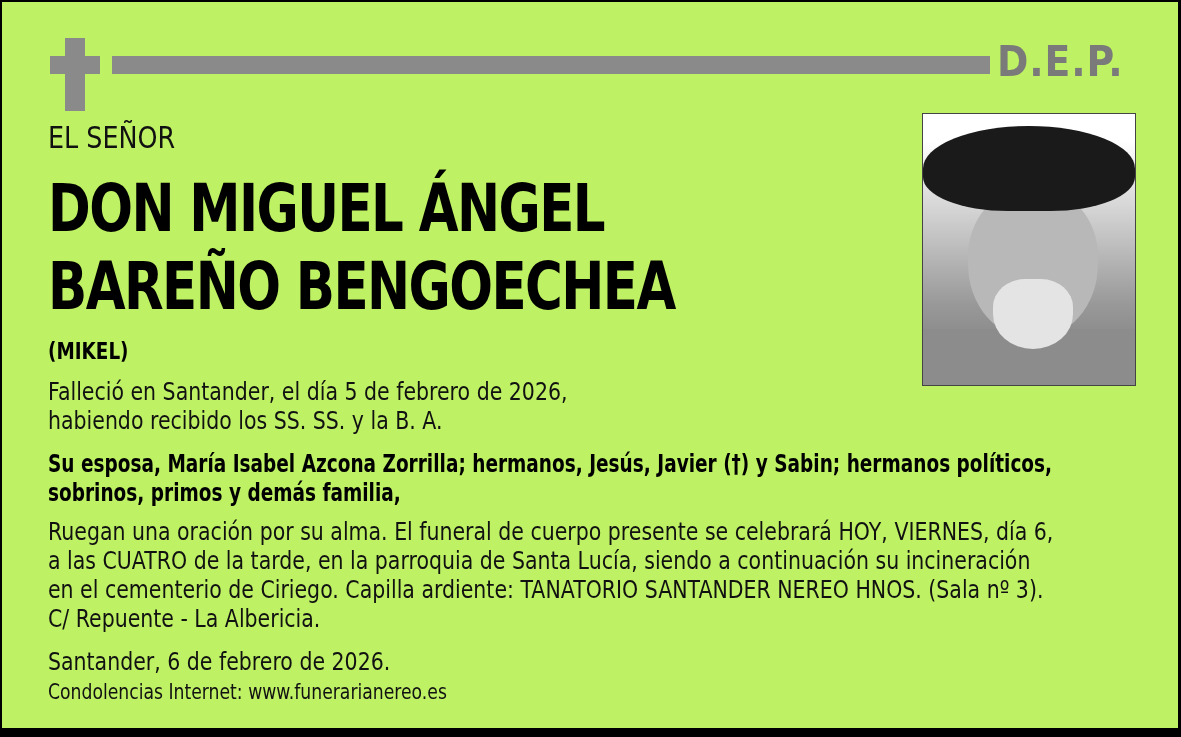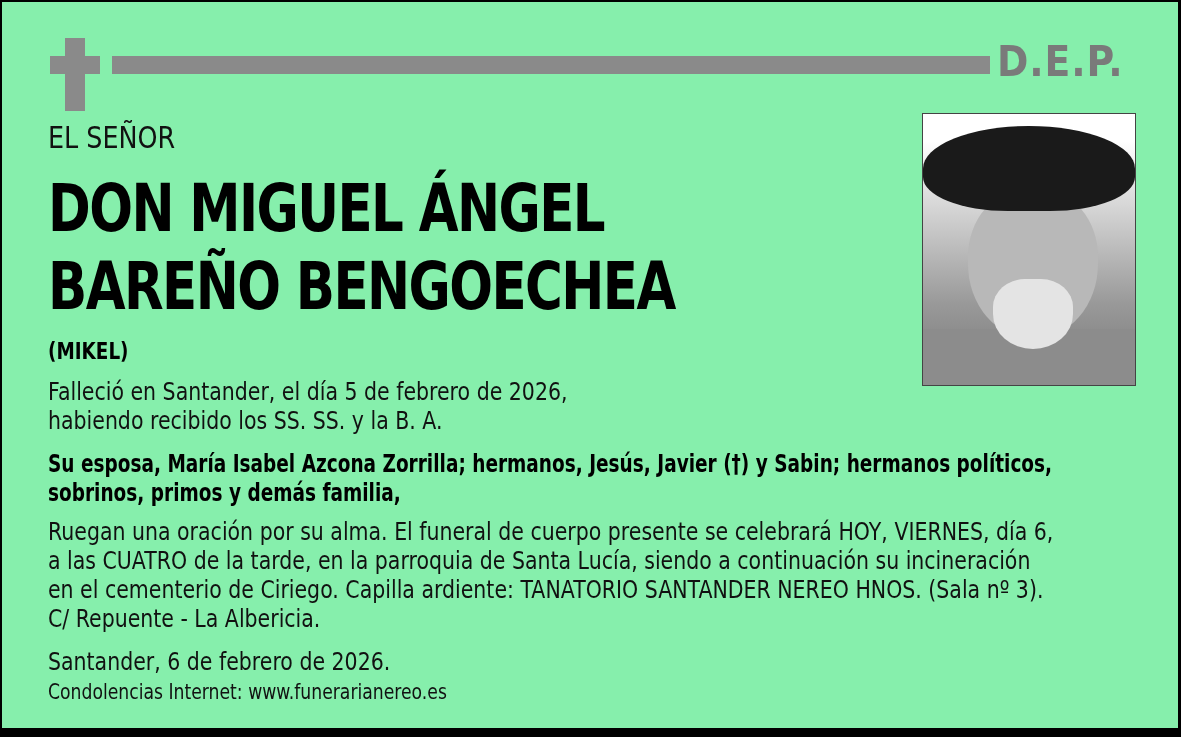--- a/index.html
+++ b/index.html
@@ -1,17 +1,17 @@
 <!DOCTYPE html>
 <html><head>
 <meta charset="utf-8">
 <style>
   html, body { margin:0; padding:0; }
   body { width:1181px; height:737px; background:#000; position:relative; overflow:hidden; font-family:"Liberation Sans", sans-serif; }
-  .card { position:absolute; left:2px; top:2px; width:1176px; height:726px; background:#86efac; }
+  .card { position:absolute; left:2px; top:2px; width:1176px; height:726px; background:#bef264; }
   .cross-v { position:absolute; left:63px; top:36px; width:20px; height:73px; background:#8a8a8a; }
   .cross-h { position:absolute; left:48px; top:54px; width:50px; height:18px; background:#8a8a8a; }
   .rule { position:absolute; left:110px; top:54px; width:878px; height:18px; background:#8a8a8a; }
   .dep { position:absolute; left:995px; top:38px; font-size:42px; font-weight:bold; color:#7a7a7a; letter-spacing:1px; line-height:44px; font-family:"DejaVu Sans", sans-serif; transform:scaleX(0.9); transform-origin:left; }
   .senor { position:absolute; left:46px; top:117px; font-size:31px; color:#111; line-height:36px; font-family:"DejaVu Sans", sans-serif; transform:scaleX(0.82); transform-origin:left; }
   .name { position:absolute; left:46px; top:168px; font-size:66px; font-weight:bold; color:#000; line-height:78px; font-family:"DejaVu Sans", sans-serif; transform:scaleX(0.78); transform-origin:left; letter-spacing:-2px; white-space:nowrap; }
   .nick { position:absolute; left:46px; top:335px; font-size:23px; font-weight:bold; color:#000; line-height:28px; font-family:"DejaVu Sans", sans-serif; transform:scaleX(0.8); transform-origin:left; }
   .photo { position:absolute; left:920px; top:111px; width:212px; height:271px; border:1px solid #444; background:linear-gradient(180deg,#fff 0%,#fff 10%,#ccc 40%,#999 70%,#777 100%); overflow:hidden; }
   .beret { position:absolute; left:0; top:12px; width:212px; height:85px; background:#1a1a1a; border-radius:50% 50% 40% 40%; }
   .face { position:absolute; left:45px; top:75px; width:130px; height:150px; background:#b8b8b8; border-radius:45% 45% 50% 50%; }

